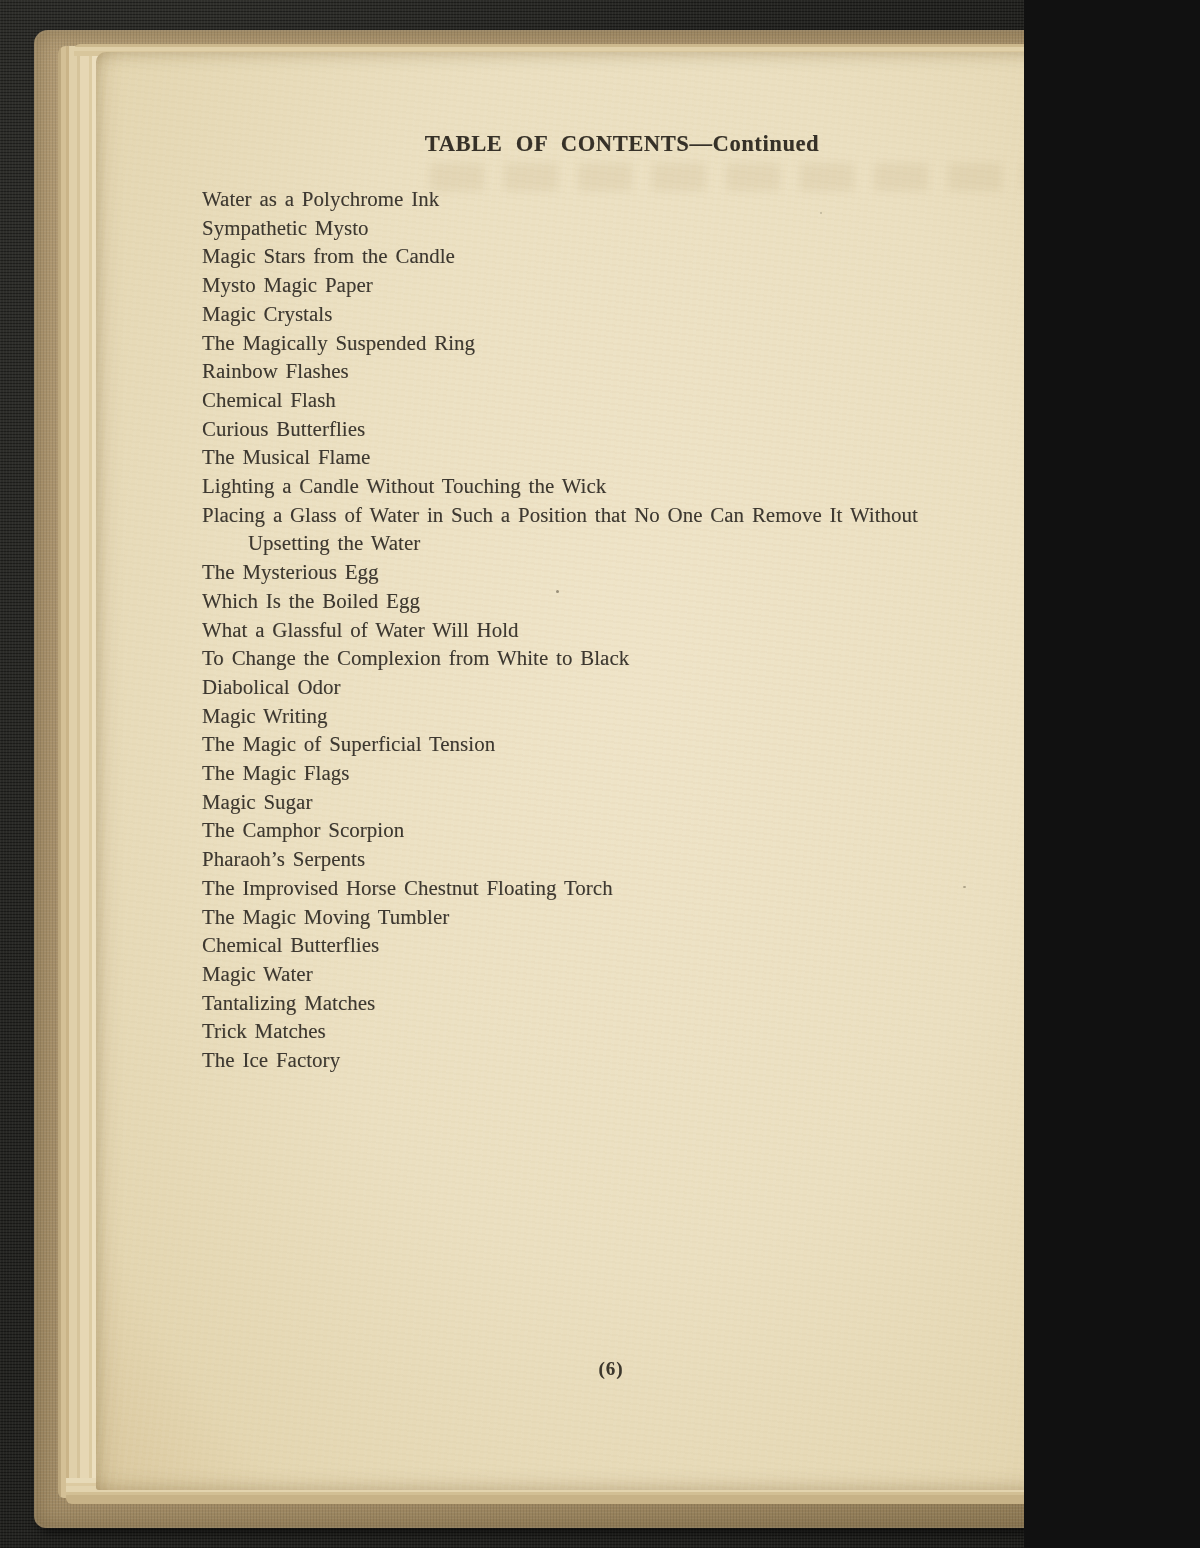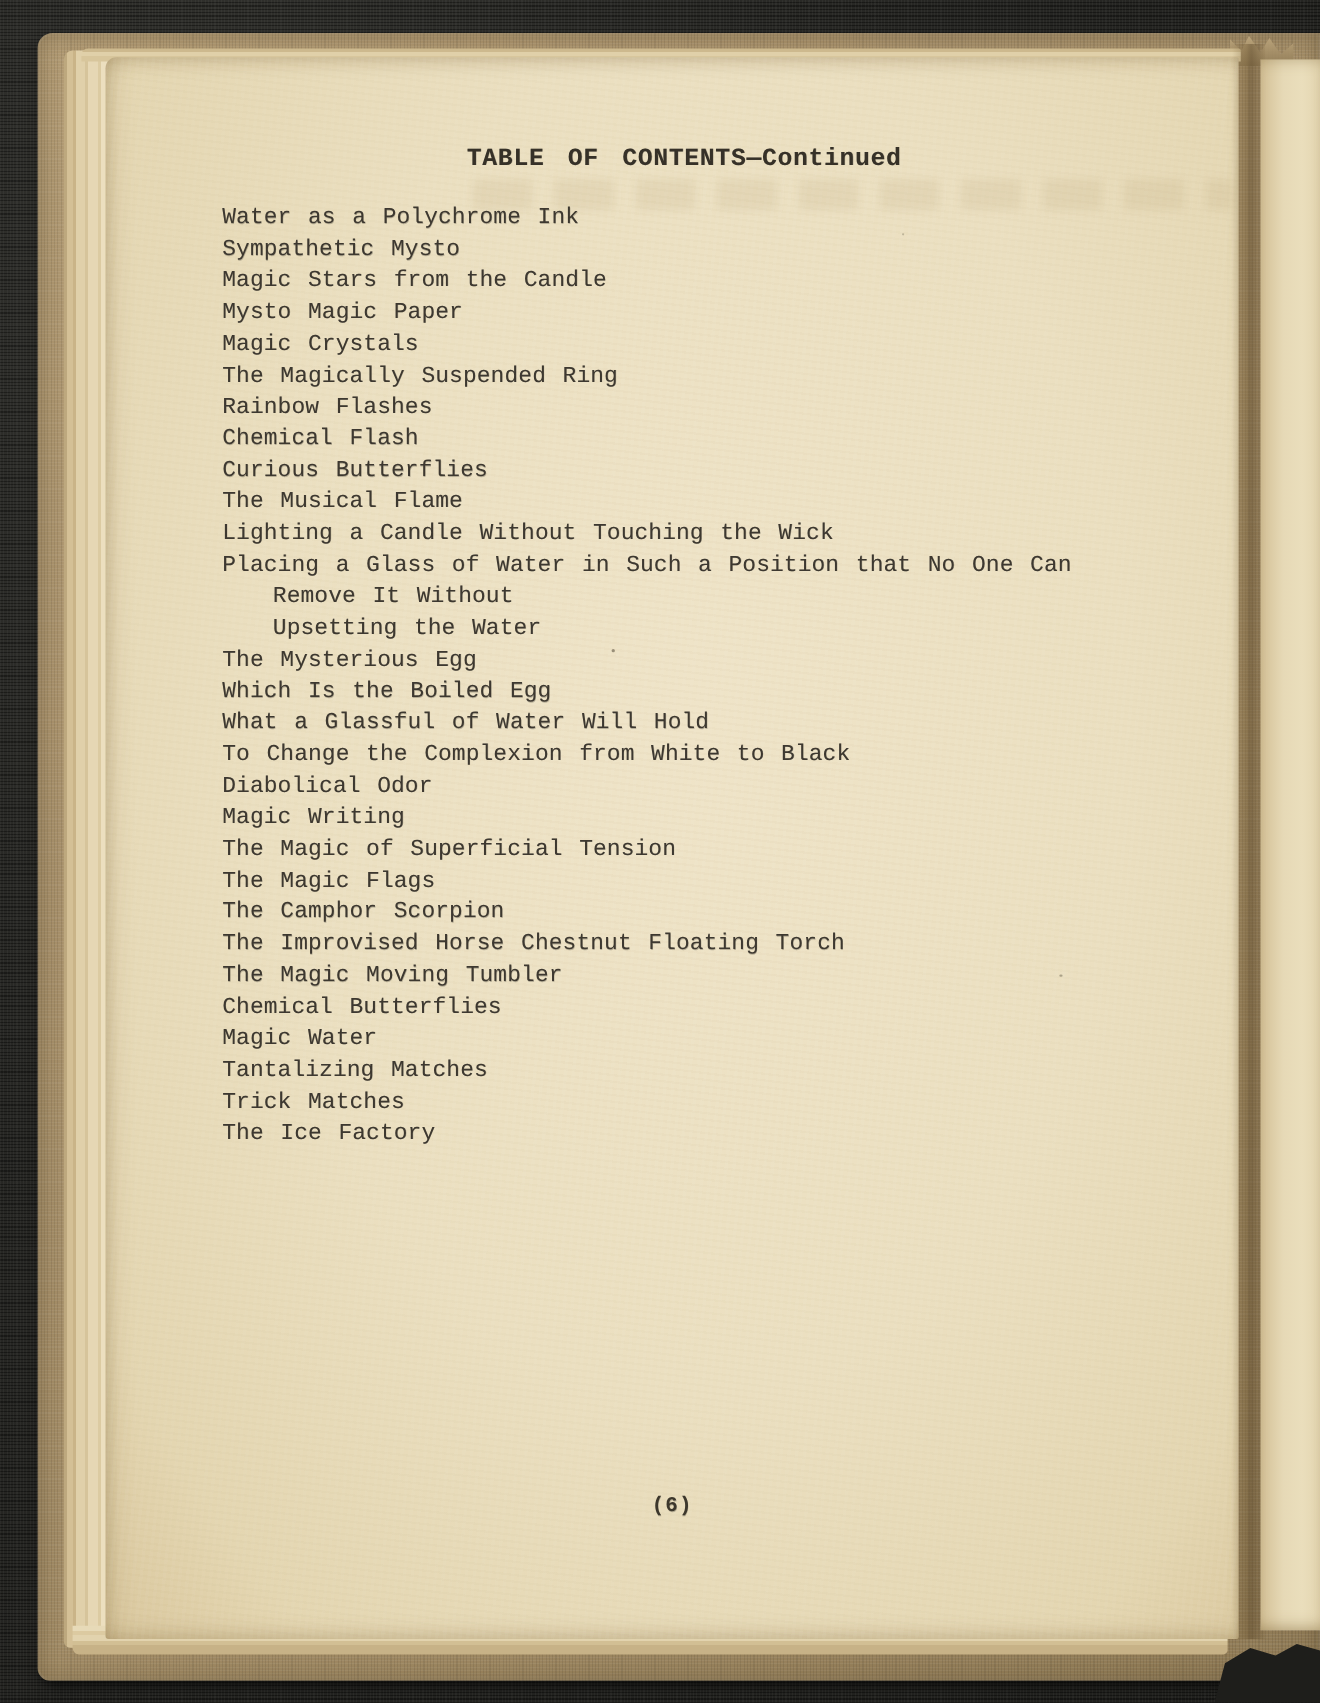--- a/index.html
+++ b/index.html
@@ -5,24 +5,24 @@
   :root{
     --bg:#232320;
     --cover:#a8916b;
     --paper:#ebdfc0;
     --ink:#3d3830;
   }
   *{margin:0;padding:0;box-sizing:border-box;}
   html,body{background:#111;}
   .scene{
     position:relative;
-    width:1200px;height:1548px;
+    width:1024px;height:1548px;
     overflow:hidden;
     background:var(--bg);
-    font-family:Liberation Mono, monospace;
+    font-family:Liberation Serif, serif;
   }
   
   .bg-fabric{
     position:absolute;inset:0;
     background:
       repeating-linear-gradient(90deg, rgba(255,255,255,0.035) 0 1px, rgba(0,0,0,0) 1px 3px),
       repeating-linear-gradient(0deg, rgba(0,0,0,0.30) 0 1px, rgba(255,255,255,0.02) 1px 3px),
       radial-gradient(ellipse at 18% 12%, #2d2d29 0%, #232320 45%, #1d1d1a 100%);
   }
   
@@ -174,21 +174,23 @@
         <div class="toc-entry"><span>Lighting a Candle Without Touching the Wick</span></div>
         <div class="toc-entry"><span>Placing a Glass of Water in Such a Position that No One Can Remove It Without</span><br><span>Upsetting the Water</span></div>
         <div class="toc-entry"><span>The Mysterious Egg</span></div>
         <div class="toc-entry"><span>Which Is the Boiled Egg</span></div>
         <div class="toc-entry"><span>What a Glassful of Water Will Hold</span></div>
         <div class="toc-entry"><span>To Change the Complexion from White to Black</span></div>
         <div class="toc-entry"><span>Diabolical Odor</span></div>
         <div class="toc-entry"><span>Magic Writing</span></div>
         <div class="toc-entry"><span>The Magic of Superficial Tension</span></div>
         <div class="toc-entry"><span>The Magic Flags</span></div>
+        <div class="toc-entry"><span>Magic Sugar</span></div>
         <div class="toc-entry"><span>The Camphor Scorpion</span></div>
+        <div class="toc-entry"><span>Pharaoh’s Serpents</span></div>
         <div class="toc-entry"><span>The Improvised Horse Chestnut Floating Torch</span></div>
         <div class="toc-entry"><span>The Magic Moving Tumbler</span></div>
         <div class="toc-entry"><span>Chemical Butterflies</span></div>
         <div class="toc-entry"><span>Magic Water</span></div>
         <div class="toc-entry"><span>Tantalizing Matches</span></div>
         <div class="toc-entry"><span>Trick Matches</span></div>
         <div class="toc-entry"><span>The Ice Factory</span></div>
       </div>
   </div>
 

